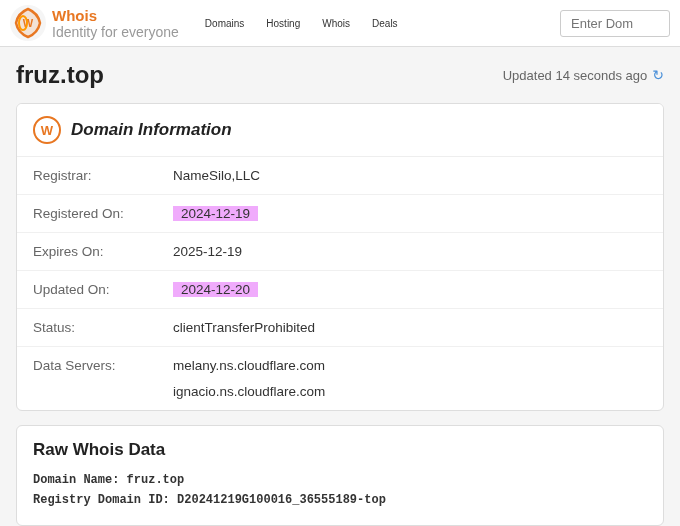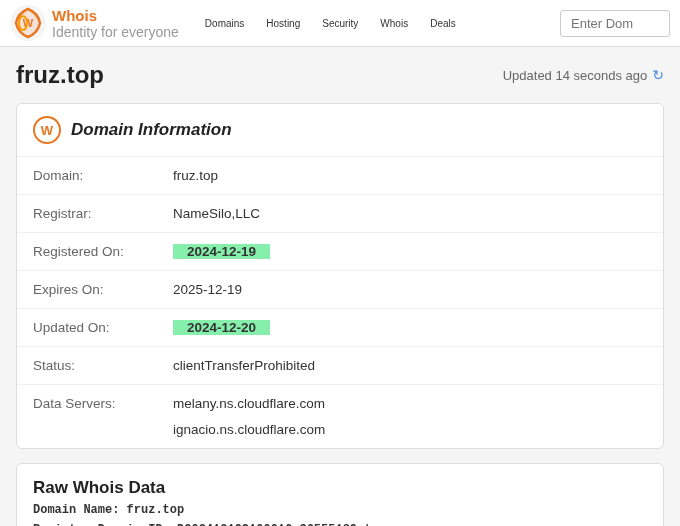--- a/index.html
+++ b/index.html
@@ -133,43 +133,42 @@
     .info-table td:first-child {
       color: #666;
       width: 140px;
       font-size: 13.5px;
     }
     .info-table td:last-child {
       color: #333;
       font-size: 13.5px;
     }
     .highlight-yellow {
-      background-color: #86efac;
+      background-color: #f0abfc;
       display: inline-block;
-      padding: 0 14px;
-      font-weight: bold;
+      padding: 0 8px;
     }
     .nameservers-list {
       display: flex;
       flex-direction: column;
       gap: 11px;
     }
 
     
     .raw-whois-card {
       background: #fff;
       border: 1px solid #ddd;
       border-radius: 6px;
       padding: 14px 16px;
     }
     .raw-whois-title {
       font-size: 17px;
       font-weight: bold;
       color: #222;
-      margin-bottom: 2px;
+      margin-bottom: 10px;
     }
     .raw-whois-content {
       font-family: 'Courier New', monospace;
       font-size: 12px;
       font-weight: bold;
       color: #333;
       line-height: 1.7;
     }
   </style>
 </head>
@@ -185,21 +184,20 @@
       <ellipse cx="13" cy="18" rx="4" ry="7" fill="none" stroke="#f90" stroke-width="2"></ellipse>
     </svg>
     <div>
       <div style="font-weight:bold;color:#e87722;font-size:15px;">Whois</div>
       <div style="font-size:14px;color:#999;">Identity for everyone</div>
     </div>
   </div>
   <nav>
     <a>Domains</a>
     <a>Hosting</a>
-    <a>Security</a>
     <a>Whois</a>
     <a>Deals</a>
   </nav>
   <div class="search-input-wrap">
     <input type="text" placeholder="Enter Dom" style="">
   </div>
 </header>
 
 <div class="page-content">
 
@@ -215,24 +213,20 @@
     <div class="card-header">
       <svg class="card-header-icon" viewBox="0 0 28 28">
         <circle cx="14" cy="14" r="13" fill="#fff" stroke="#e87722" stroke-width="2"></circle>
         <text x="14" y="19" text-anchor="middle" font-size="13" font-weight="bold" fill="#e87722">W</text>
       </svg>
       <span class="card-title">Domain Information</span>
     </div>
     <table class="info-table">
       <tbody>
         <tr>
-          <td>Domain:</td>
-          <td>fruz.top</td>
-        </tr>
-        <tr>
           <td>Registrar:</td>
           <td>NameSilo,LLC</td>
         </tr>
         <tr>
           <td>Registered On:</td>
           <td>
             <span class="highlight-yellow">2024-12-19</span>
           </td>
         </tr>
         <tr>

